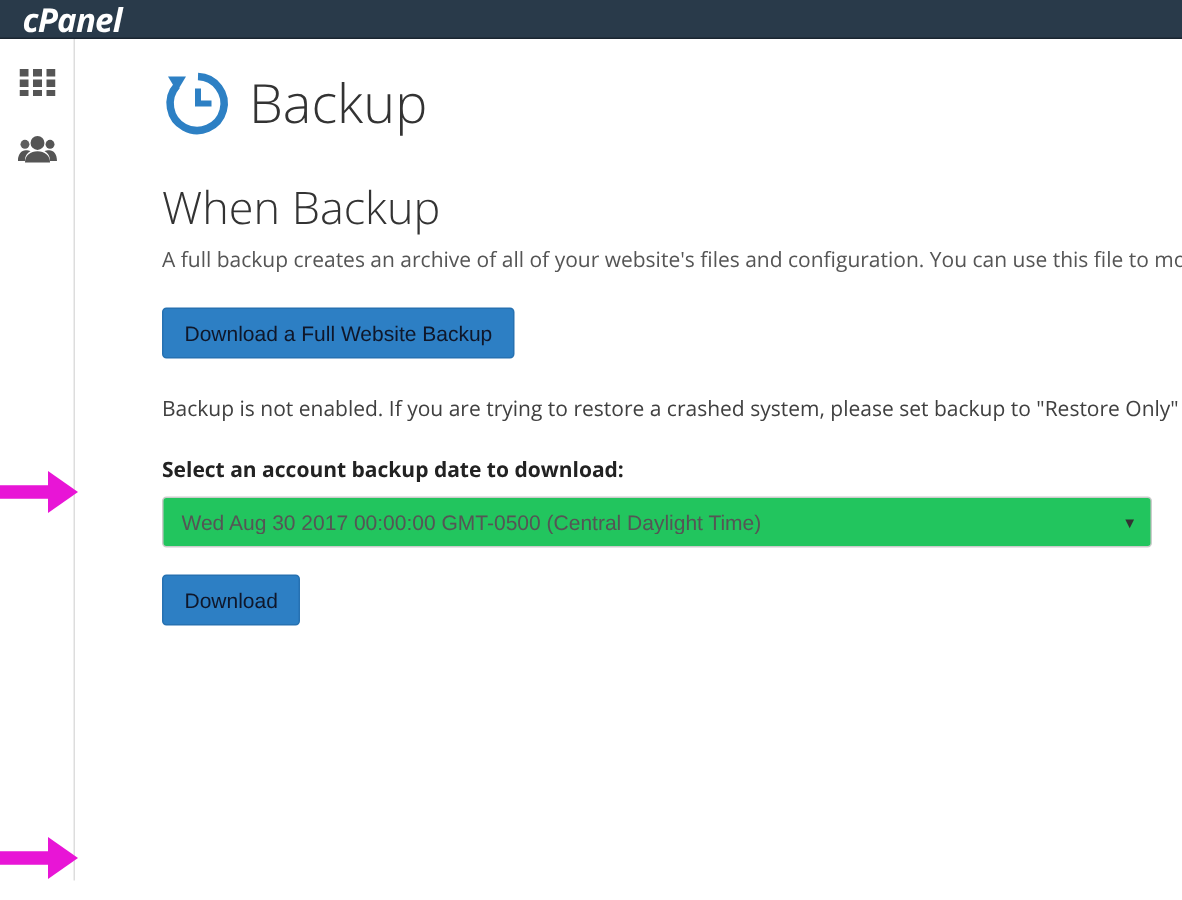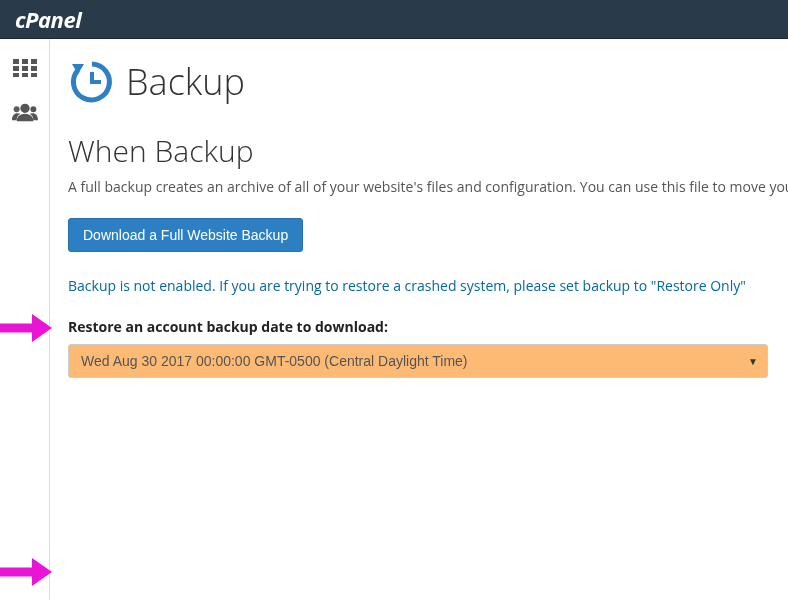--- a/index.html
+++ b/index.html
@@ -7,37 +7,38 @@
   font-family: "Open Sans", "Helvetica Neue", Helvetica, Arial, sans-serif;
   background: #fff;
   color: #333;
   width: 788px;
   height: 600px;
   overflow: hidden;
   position: relative;
 }
 .topbar {
   background: #293a4a;
-  height: 39px;
+  height: 26px;
   display: flex;
   align-items: center;
   padding-left: 15px;
   border-bottom: 1px solid #1a2530;
 }
 .logo {
   color: #fff;
   font-size: 22px;
   font-weight: 700;
   font-style: italic;
   letter-spacing: -0.5px;
 }
 .logo .cp { font-style: italic; }
 .container {
   display: flex;
   height: calc(100% - 39px);
+  gap: 40px;
 }
 .sidebar {
   width: 50px;
   background: #fff;
   border-right: 1px solid #ddd;
   display: flex;
   flex-direction: column;
   align-items: center;
   padding-top: 18px;
   gap: 22px;
@@ -90,32 +91,32 @@
   margin-bottom: 6px;
 }
 .section-desc {
   font-size: 14px;
   color: #555;
   margin-bottom: 22px;
   white-space: nowrap;
 }
 .btn-primary {
   background: #2d7fc4;
-  color: #ffffff;
+  color: #0f172a;
   border: 1px solid #2671b1;
   padding: 8px 14px;
   font-size: 14px;
   border-radius: 3px;
   cursor: pointer;
   display: inline-block;
   margin-bottom: 24px;
 }
 .warning-text {
   font-size: 14px;
-  color: #0369a1;
+  color: #404040;
   margin-bottom: 22px;
   white-space: nowrap;
 }
 .field-label {
   font-size: 14px;
   font-weight: 700;
   color: #222;
   margin-bottom: 8px;
   display: block;
 }
@@ -124,21 +125,21 @@
   margin-bottom: 18px;
 }
 .select {
   width: 100%;
   max-width: 720px;
   padding: 8px 28px 8px 12px;
   font-size: 14px;
   color: #555;
   border: 1px solid #ccc;
   border-radius: 3px;
-  background: #fdba74;
+  background: #22c55e;
   appearance: none;
   cursor: pointer;
 }
 .select-caret {
   position: absolute;
   right: 10px;
   top: 50%;
   transform: translateY(-50%);
   pointer-events: none;
   font-size: 10px;
@@ -202,29 +203,30 @@
     </div>
 
 
     <h2 class="section-title">When Backup</h2>
     <p class="section-desc">A full backup creates an archive of all of your website's files and configuration. You can use this file to move you</p>
 
     <button class="btn-primary">Download a Full Website Backup</button>
 
     <p class="warning-text">Backup is not enabled. If you are trying to restore a crashed system, please set backup to "Restore Only"</p>
 
-    <label class="field-label">Restore an account backup date to download:</label>
+    <label class="field-label">Select an account backup date to download:</label>
 
     <div class="select-wrap">
       <select class="select">
         <option>Wed Aug 30 2017 00:00:00 GMT-0500 (Central Daylight Time)</option>
       </select>
       <span class="select-caret">▼</span>
     </div>
 
+    <button class="btn-primary">Download</button>
   </div>
 </div>
 
 <div class="arrow" style="top:308px;">
   <svg width="60" height="40" viewBox="0 0 60 40">
     <path d="M4 20 L44 20" stroke="#e815d6" stroke-width="9" fill="none" stroke-linecap="round"></path>
     <polygon points="38,6 58,20 38,34" fill="#e815d6"></polygon>
   </svg>
 </div>
 <div class="arrow" style="top:552px;">

